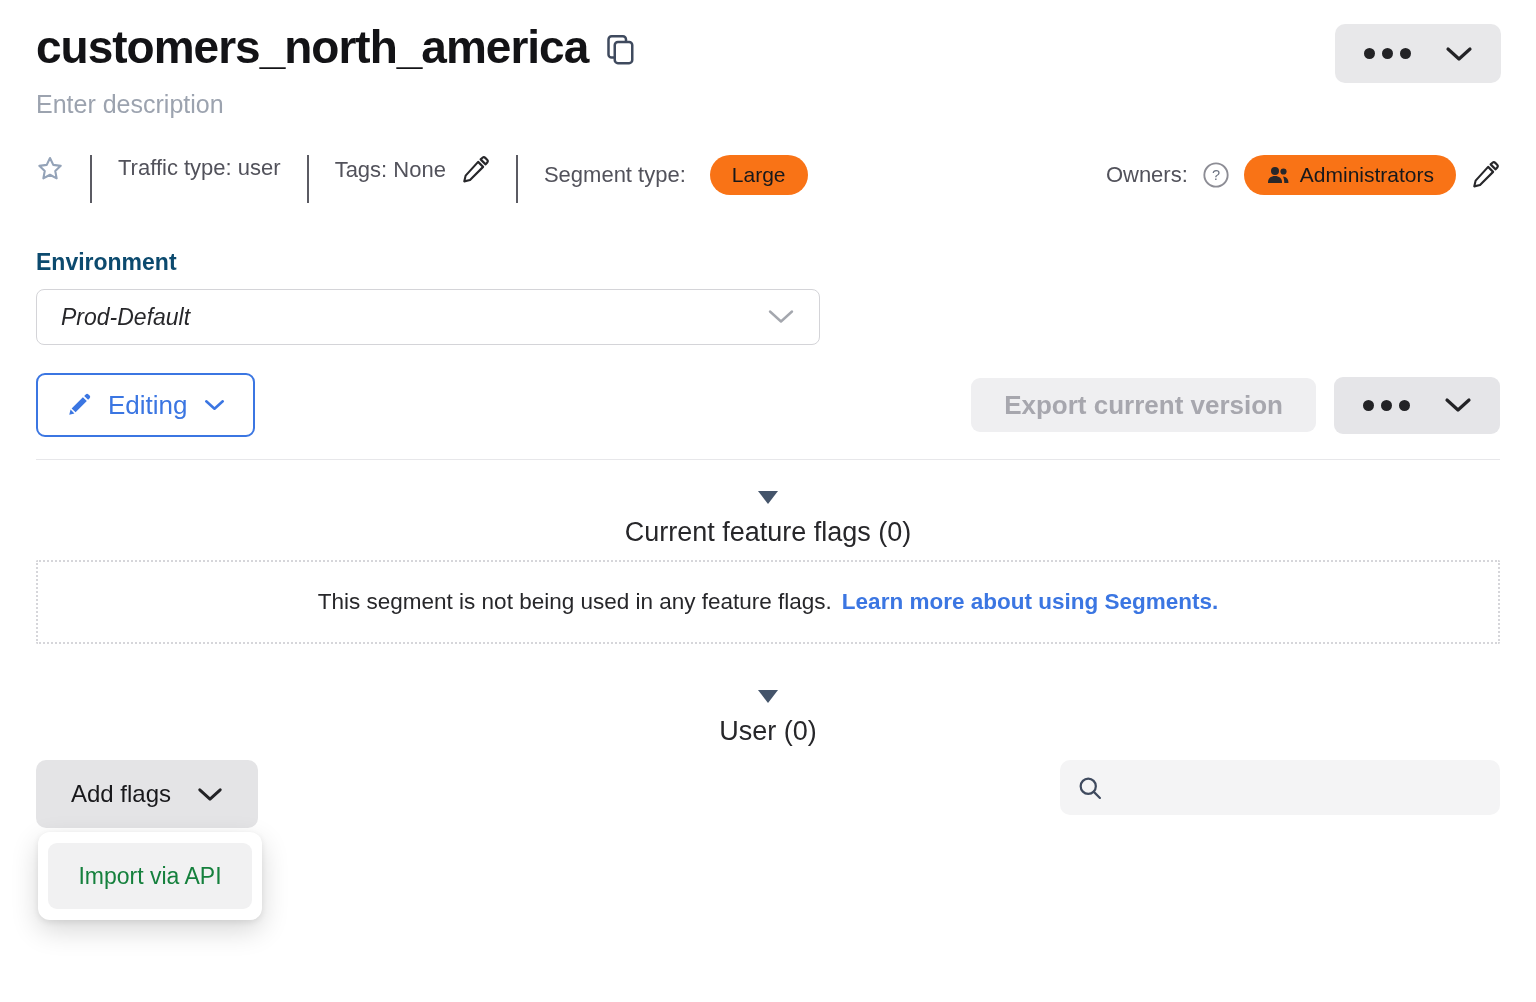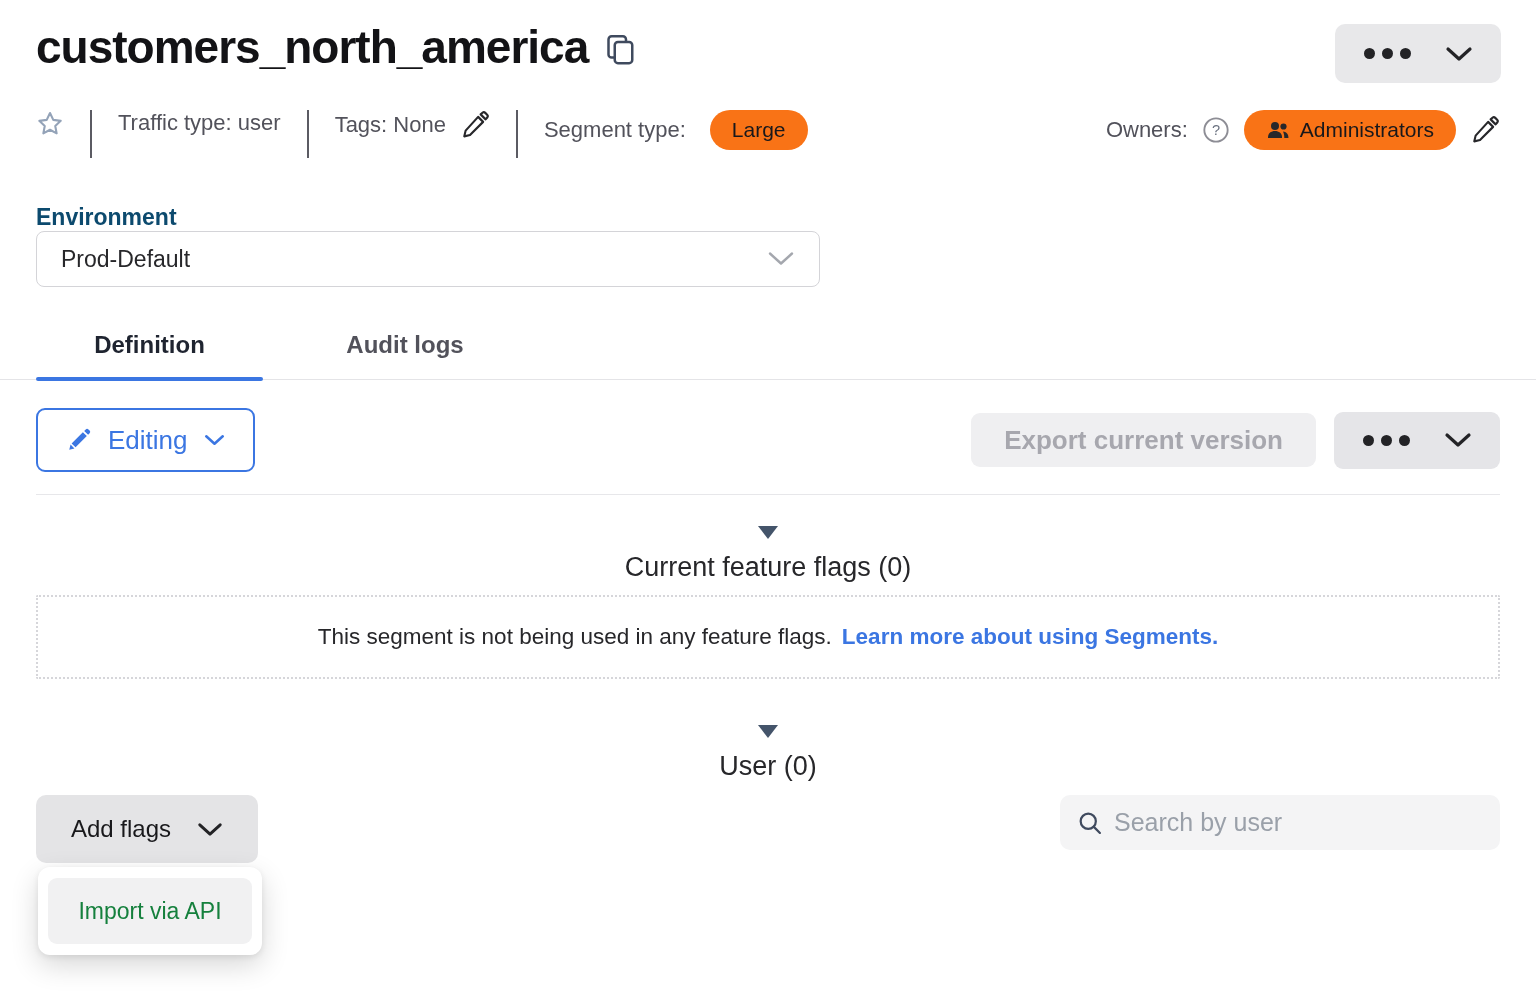--- a/index.html
+++ b/index.html
@@ -36,24 +36,24 @@
     background: #f97316; border-radius: 21px; padding: 8px 22px;
     font-size: 21px; color: #18181b; display: inline-flex; align-items: center; gap: 10px;
   }
   .segment-pill { margin-left: 10px; }
   .owners { margin-left: auto; display: flex; align-items: center; gap: 14px; }
   .icon-btn { background: none; border: none; cursor: pointer; display: inline-flex; padding: 0; }
 
   
   .env-label { margin-top: 46px; font-size: 23px; font-weight: 700; color: #0c4a6e; }
   .env-select {
-    width: 784px; height: 56px;
+    margin-top: 13px; width: 784px; height: 56px;
     border: 1px solid #d4d4d8; border-radius: 8px;
     display: flex; align-items: center; padding: 0 24px;
-    font-size: 23px; color: #27272a; cursor: pointer; background: #fff;
+    font-size: 23px; color: #27272a; cursor: pointer; background: #fff; font-style: italic;
   }
   .env-select .chev { margin-left: auto; }
 
   
   .tabbar {
     margin: 32px -36px 0; padding: 0 36px;
     border-bottom: 1px solid #e4e4e7; display: flex;
   }
   .tab { font-size: 24px; font-weight: 700; padding: 12px 0 20px; cursor: pointer; position: relative; }
   .tab.active { width: 227px; text-align: center; color: #1f2430; }
@@ -145,20 +145,21 @@
           <span class="dot"></span>
           <span class="dot"></span>
           <span class="dot"></span>
         </span>
       <svg width="28" height="18" viewBox="0 0 28 18" fill="none">
         <path d="M3 4 L14 14 L25 4" stroke="#232326" stroke-width="3.2" stroke-linecap="round" stroke-linejoin="round" fill="none"></path>
       </svg>
     </button>
   </div>
 
+  <div class="description">Enter description</div>
 
   <div class="meta-row">
     <span class="icon-btn">
       <svg width="28" height="28" viewBox="0 0 24 24" fill="none">
         <path d="M12 2.6l2.8 5.9 6.4.8-4.7 4.4 1.2 6.3L12 16.9 6.3 20l1.2-6.3L2.8 9.3l6.4-.8z" stroke="#94a3b8" stroke-width="1.8" stroke-linejoin="round"></path>
       </svg>
     </span>
     <span class="meta-divider"></span>
     <span class="meta-item">Traffic type: user</span>
     <span class="meta-divider"></span>
@@ -204,24 +205,20 @@
   </div>
 
   <div class="env-label">Environment</div>
   <div class="env-select">
     <span>Prod-Default</span>
     <svg class="chev" width="28" height="18" viewBox="0 0 28 18" fill="none">
       <path d="M3 3.5 L14 13.5 L25 3.5" stroke="#a4a7ae" stroke-width="2.4" stroke-linecap="round" stroke-linejoin="round" fill="none"></path>
     </svg>
   </div>
 
-  <div class="tabbar">
-    <div class="tab active">Definition</div>
-    <div class="tab inactive">Audit logs</div>
-  </div>
 
   <div class="toolbar">
     <button class="editing-btn">
       <svg width="26" height="26" viewBox="0 0 24 24" fill="#3b76e2">
         <path d="M3 21l1.2-4.8 3.6 3.6z"></path>
         <path d="M5.2 15.2 L15.6 4.8 L19.2 8.4 L8.8 18.8 Z"></path>
         <path d="M16.8 3.6l1.4-1.4c.7-.7 1.8-.7 2.5 0l1.1 1.1c.7.7.7 1.8 0 2.5l-1.4 1.4z"></path>
       </svg>
       <span>Editing</span>
       <svg width="21" height="14" viewBox="0 0 28 18" fill="none">
@@ -269,17 +266,16 @@
 
     <div class="dropdown">
       <div class="dropdown-item">Import via API</div>
     </div>
 
     <div class="search-box">
       <svg width="28" height="28" viewBox="0 0 24 24" fill="none">
         <circle cx="10.5" cy="10.5" r="6.5" stroke="#3f4a5e" stroke-width="1.9"></circle>
         <path d="M15.3 15.3 L20.5 20.5" stroke="#3f4a5e" stroke-width="1.9" stroke-linecap="round"></path>
       </svg>
-      <input type="text" placeholder="Search by user" style="">
     </div>
   </div>
 
 </div>
 
 </body></html>

